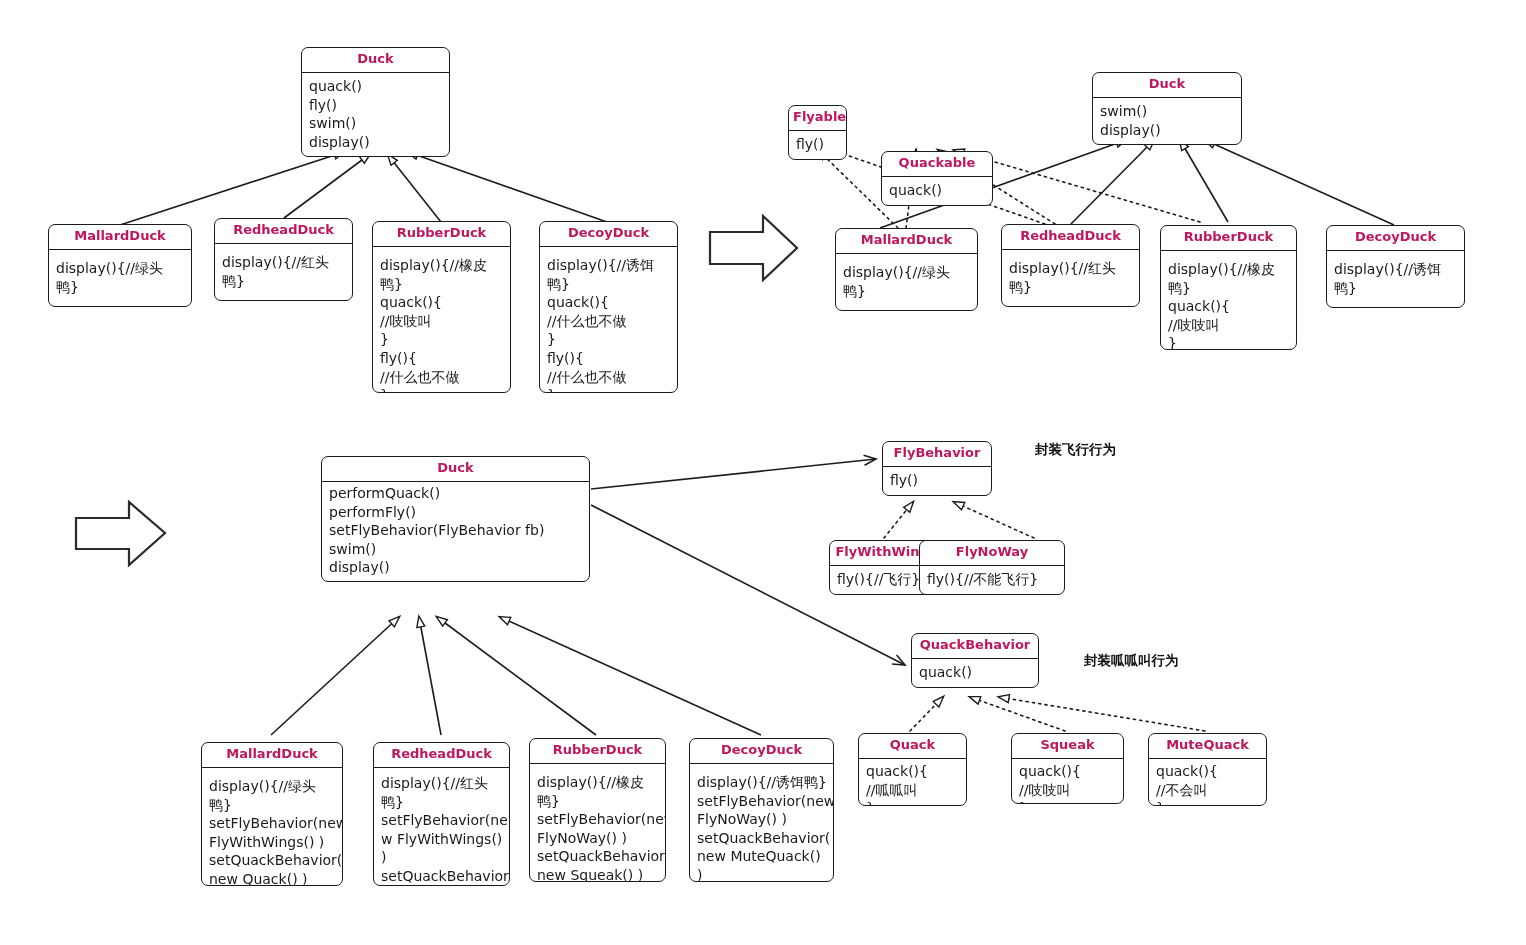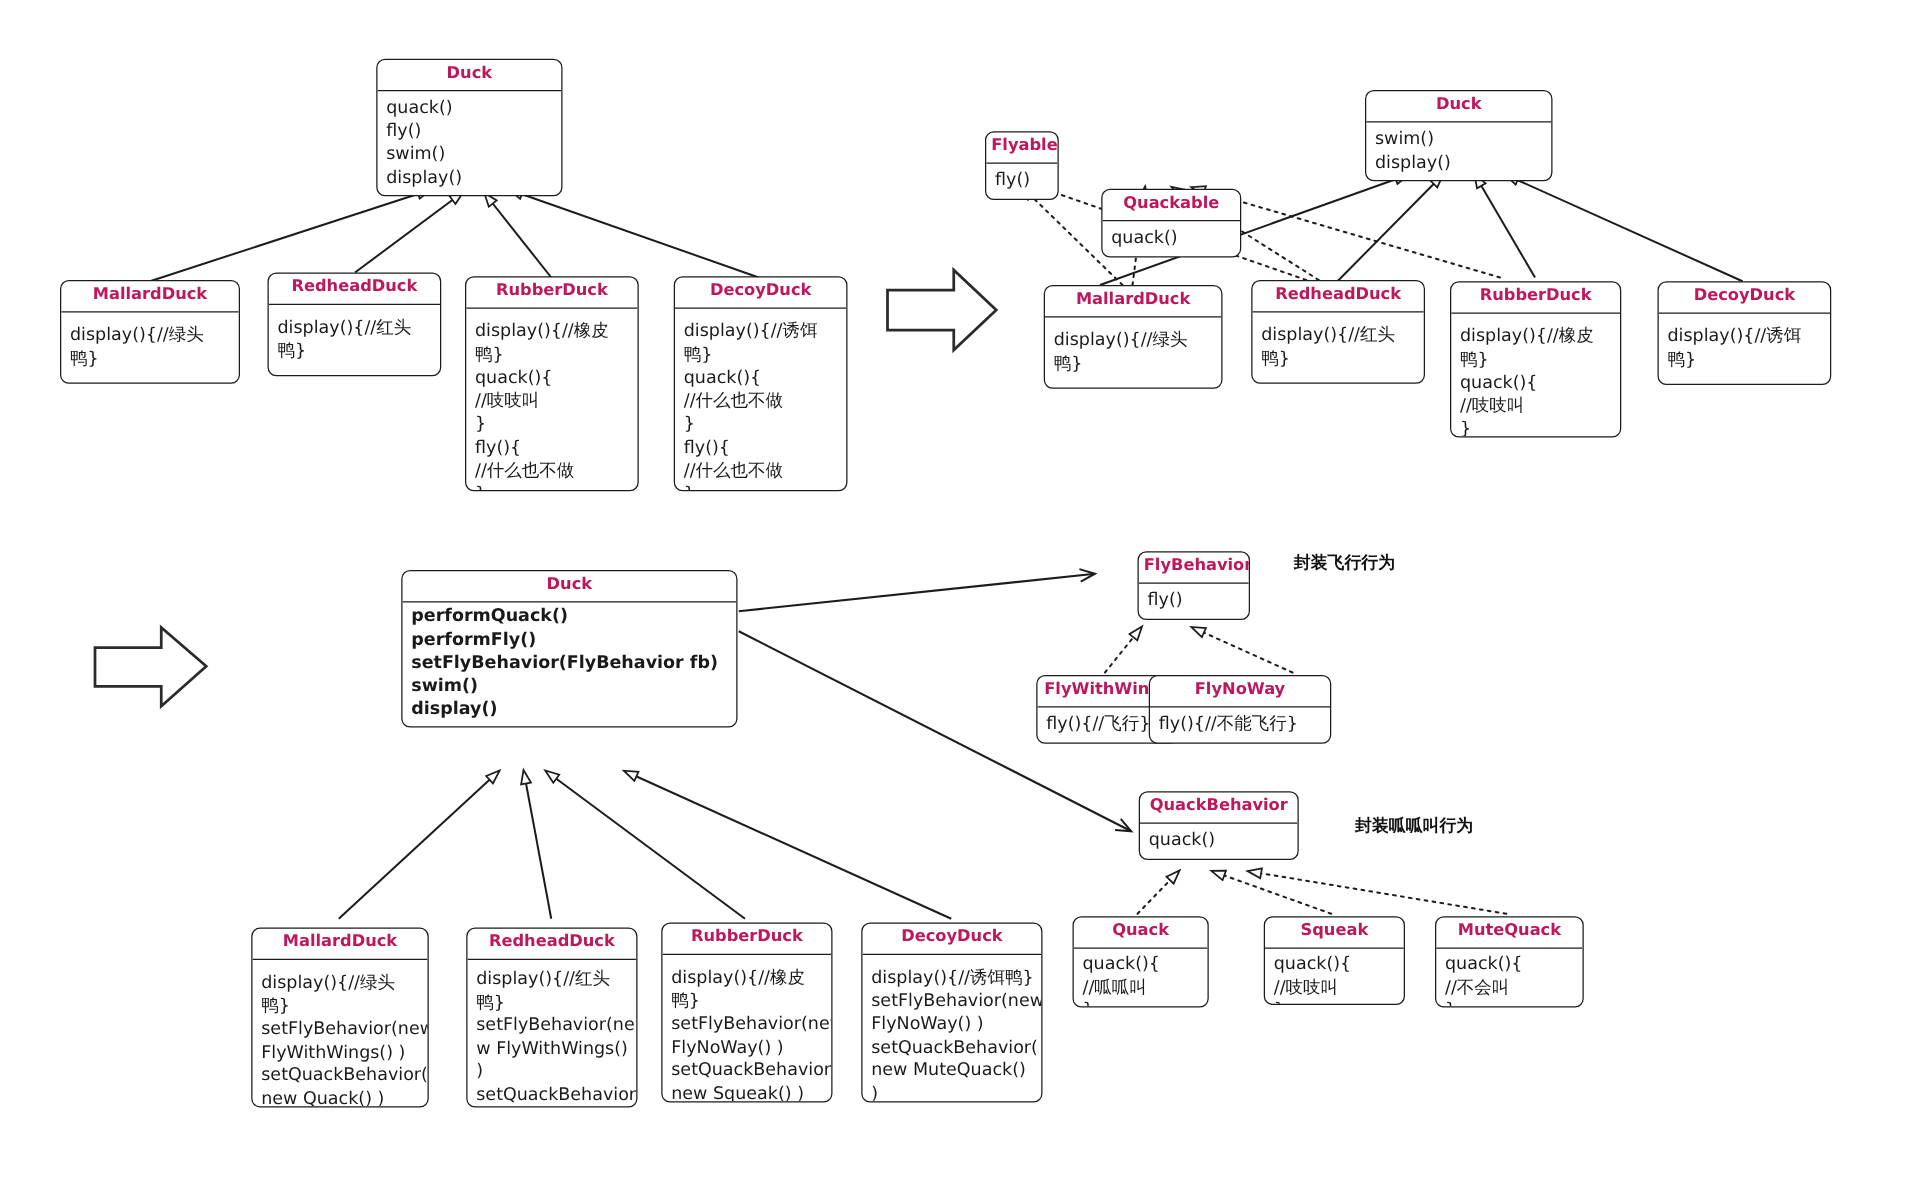--- a/index.html
+++ b/index.html
@@ -236,30 +236,30 @@
 
 <div class="uml-box" style="left:1326px; top:225px; width:139px;">
   <div class="uml-title">DecoyDuck</div>
   <div class="uml-compartment" style="padding-top:9px;padding-bottom:10px;">
     <div class="row">display(){//诱饵鸭}</div>
   </div>
 </div>
 
 <div class="uml-box" style="left:321px; top:456px; width:269px;">
   <div class="uml-title">Duck</div>
-  <div class="uml-compartment" style="padding-top:2px;padding-bottom:4px;font-weight:bold;">
+  <div class="uml-compartment" style="padding-top:2px;padding-bottom:4px;">
     <div class="row">performQuack()</div>
     <div class="row">performFly()</div>
     <div class="row">setFlyBehavior(FlyBehavior fb)</div>
     <div class="row">swim()</div>
     <div class="row">display()</div>
   </div>
 </div>
 
-<div class="uml-box" style="left:882px; top:441px; width:90px;margin-left:28px;">
+<div class="uml-box" style="left:882px; top:441px; width:110px;">
   <div class="uml-title">FlyBehavior</div>
   <div class="uml-compartment">
     <div class="row">fly()</div>
   </div>
 </div>
 
 <div class="uml-box" style="left:829px; top:540px; width:114px;">
   <div class="uml-title">FlyWithWings</div>
   <div class="uml-compartment">
     <div class="row">fly(){//飞行}</div>

